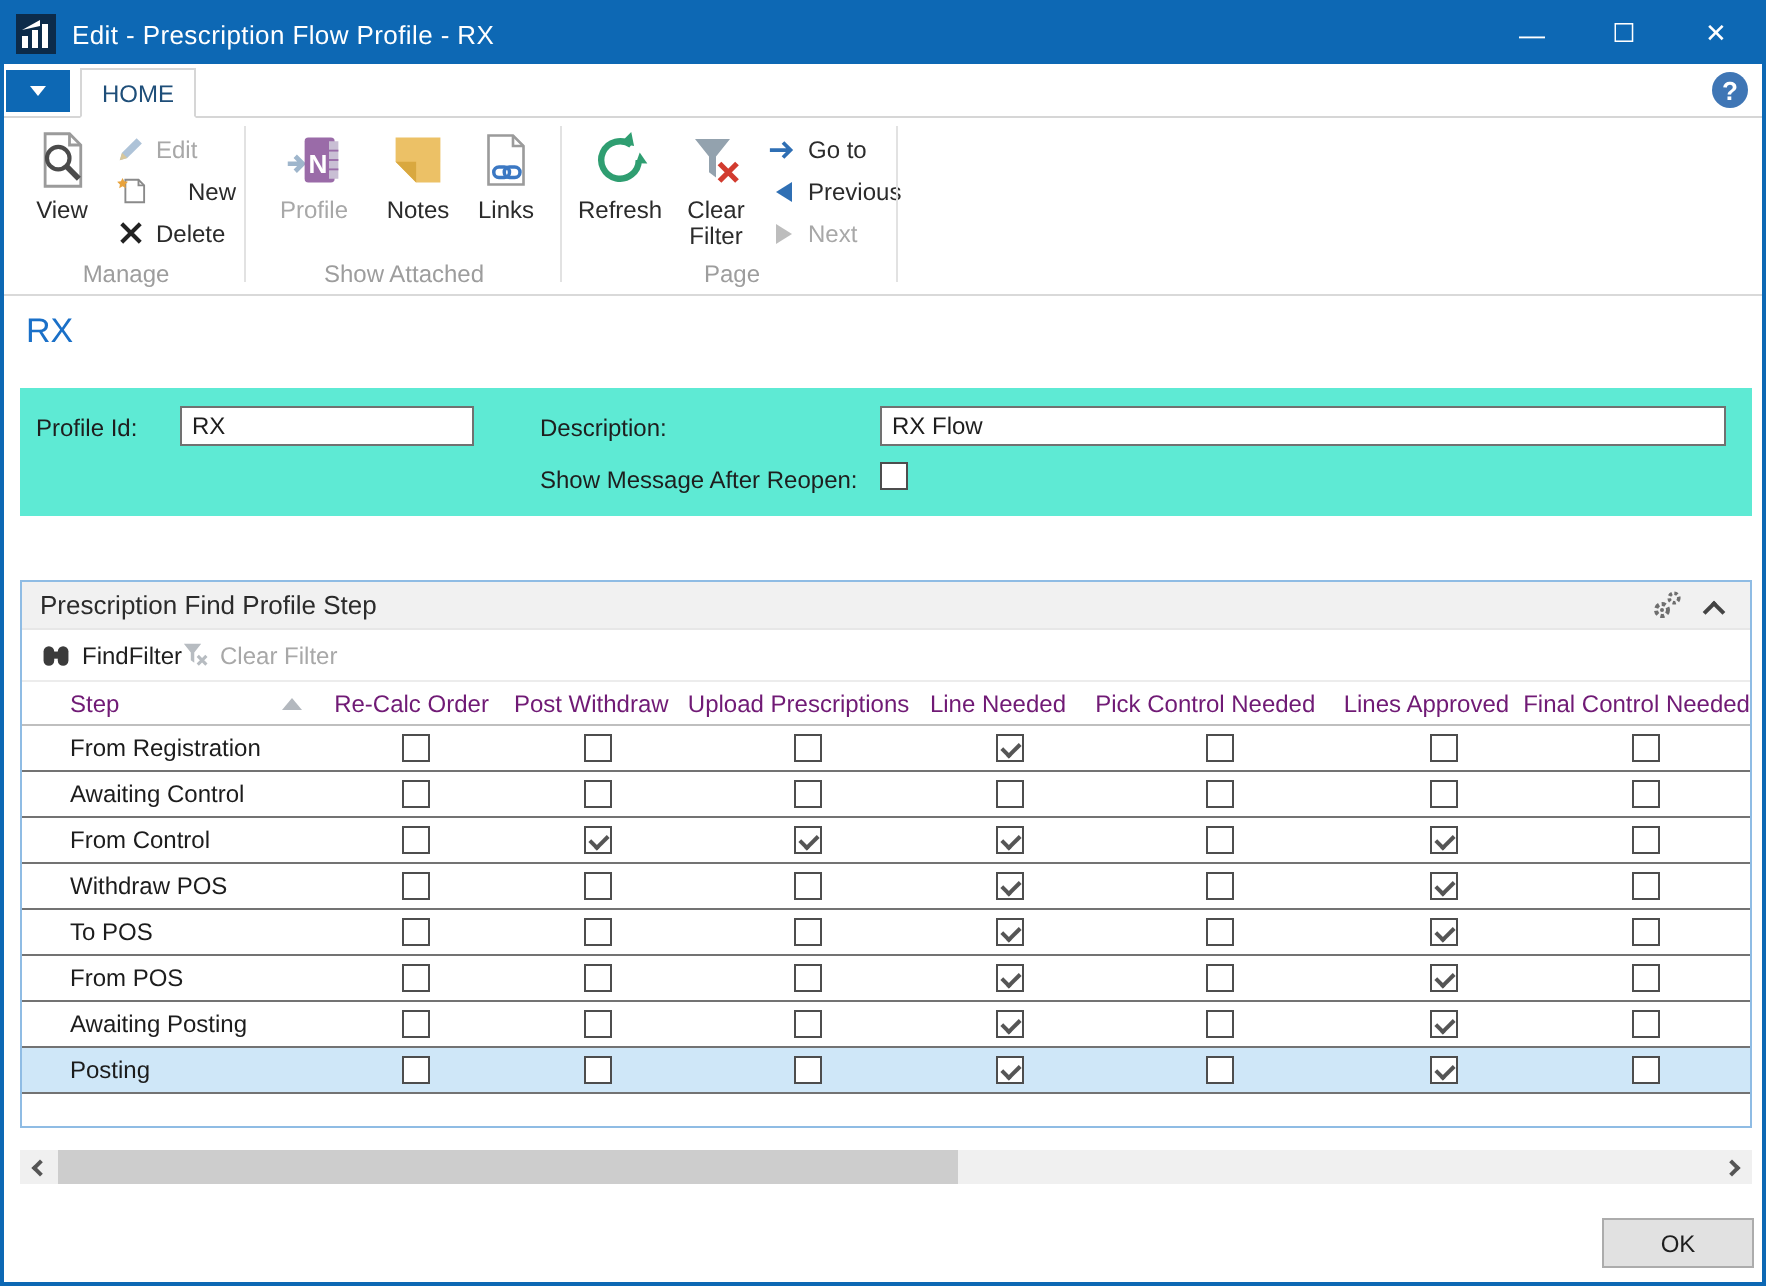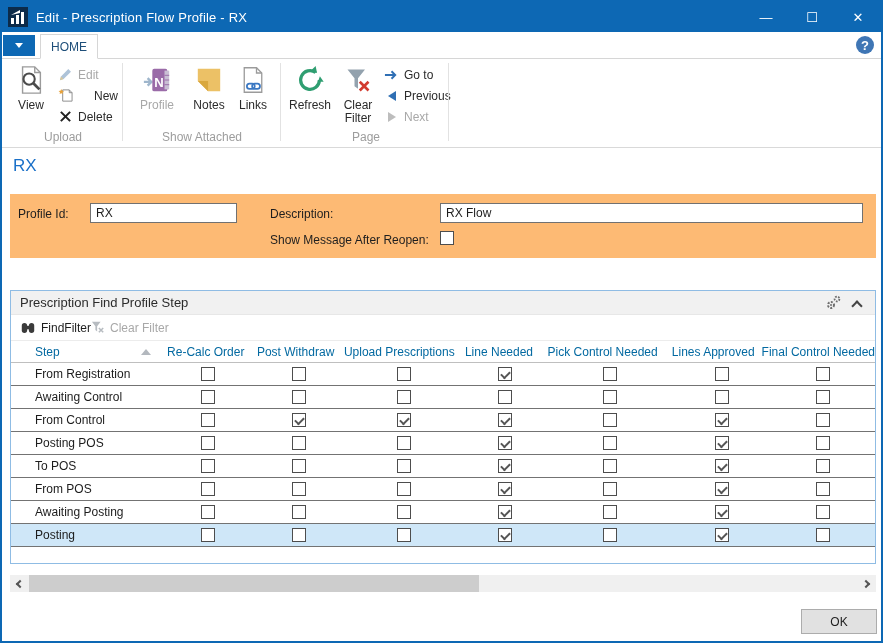--- a/index.html
+++ b/index.html
@@ -26,32 +26,32 @@
   .bigbtn .lb{margin-top:3px;text-align:center;line-height:13px;}
   .smallbtn{position:absolute;display:flex;align-items:center;height:19px;}
   .smallbtn .ic{width:17px;height:17px;margin-right:4px;display:flex;align-items:center;justify-content:center;}
   .disabled-txt{color:#a8a8a8;}
   
   .page-title{position:absolute;left:11px;top:154px;font-size:17px;color:#1a70c8;}
   .fasttab-head{height:24px;background:#f1f1f1;display:flex;align-items:center;font-size:13px;color:#2b2b2b;padding-left:9px;position:relative;}
   .chev{width:10px;height:10px;position:relative;}
   .chev:before{content:"";position:absolute;left:0;top:3px;width:6px;height:6px;border-left:2px solid #444;border-top:2px solid #444;transform:rotate(45deg);}
   .general{position:absolute;left:8px;top:192px;width:866px;}
-  .fieldgrid{position:relative;height:64px;background:#fdba74;font-size:12px;color:#1e1e1e;}
+  .fieldgrid{position:relative;height:64px;background:#5eead4;font-size:12px;color:#1e1e1e;}
   .flabel{position:absolute;white-space:nowrap;}
   .tbox{position:absolute;height:20px;border:1px solid #717171;background:#fff;font-size:12px;color:#1e1e1e;display:flex;align-items:center;padding:0 5px;}
   .cb{width:14px;height:14px;border:1px solid #4d4d4d;background:#fff;position:relative;}
   .cb.checked:after{content:"";position:absolute;left:2px;top:3px;width:7px;height:4px;border-left:2px solid #555;border-bottom:2px solid #555;transform:rotate(-45deg);}
   
   .steps{position:absolute;left:8px;top:288px;width:866px;height:274px;border:1px solid #8fbce4;background:#fff;}
   .steps .fasttab-head{border-bottom:1px solid #e7e7e7;}
   .gridtoolbar{height:26px;display:flex;align-items:center;font-size:12px;color:#1e1e1e;padding-left:9px;border-bottom:1px solid #ececec;}
   .tb-item{display:flex;align-items:center;}
   .tb-item .ic{margin-right:5px;display:flex;}
-  .grid-head{display:flex;height:22px;align-items:center;font-size:12px;color:#0369a1;border-bottom:1px solid #bfbfbf;}
+  .grid-head{display:flex;height:22px;align-items:center;font-size:12px;color:#701a75;border-bottom:1px solid #bfbfbf;}
   .gh-cell{text-align:center;white-space:nowrap;overflow:visible;}
   .gh-step{display:flex;align-items:center;padding-left:24px;position:relative;}
   .sort-arrow{position:absolute;right:10px;width:0;height:0;border-left:5px solid transparent;border-right:5px solid transparent;border-bottom:6px solid #b3b8be;}
   .grid-row{display:flex;height:23px;align-items:center;font-size:12px;color:#1c1c1c;border-bottom:1px solid #737373;background:#fff;}
   .grid-row.selected{background:#cfe7f8;}
   .gr-step{padding-left:24px;white-space:nowrap;}
   .cbcell{display:flex;justify-content:center;align-items:center;}
   
   .hscroll{position:absolute;left:8px;top:573px;width:866px;height:17px;background:#f0f0f0;display:flex;align-items:center;}
   .sc-btn{width:18px;height:17px;display:flex;align-items:center;justify-content:center;background:#f0f0f0;}
@@ -127,21 +127,21 @@
       <span>New</span>
     </div>
     <div class="smallbtn" style="left:55px;top:48px;">
       <span class="ic">
         <svg width="13" height="13" viewBox="0 0 14 14">
             <path d="M2 2 L12 12 M12 2 L2 12" stroke="#222" stroke-width="2.2"></path>
           </svg>
       </span>
       <span>Delete</span>
     </div>
-    <div class="group-label" style="left:6px;width:110px;">Upload</div>
+    <div class="group-label" style="left:6px;width:110px;">Manage</div>
     <div class="rb-sep" style="left:120px;"></div>
 
     <div class="bigbtn" style="left:127px;width:56px;">
       <span class="ic">
         <svg width="30" height="30" viewBox="0 0 32 32">
             <path d="M2 18 h8 M6 14 l4 4 -4 4" stroke="#9fb6cc" stroke-width="2.5" fill="none"></path>
             <rect x="11" y="4" width="16" height="24" rx="2" fill="#9a6ba8"></rect>
             <rect x="24" y="6" width="5" height="20" fill="#c9bfd4"></rect>
             <line x1="24" y1="11" x2="29" y2="11" stroke="#9a6ba8"></line>
             <line x1="24" y1="16" x2="29" y2="16" stroke="#9a6ba8"></line>
@@ -351,21 +351,21 @@
             <div class="cb"></div>
           </div>
           <div class="cbcell" style="width: 98px;">
             <div class="cb checked"></div>
           </div>
           <div class="cbcell" style="flex: 1 1 0%;">
             <div class="cb"></div>
           </div>
         </div>
         <div class="grid-row">
-          <div class="gr-step" style="width: 152px;">Posting POS</div>
+          <div class="gr-step" style="width: 152px;">Withdraw POS</div>
           <div class="cbcell" style="width: 90px;">
             <div class="cb"></div>
           </div>
           <div class="cbcell" style="width: 92px;">
             <div class="cb"></div>
           </div>
           <div class="cbcell" style="width: 118px;">
             <div class="cb"></div>
           </div>
           <div class="cbcell" style="width: 84px;">

